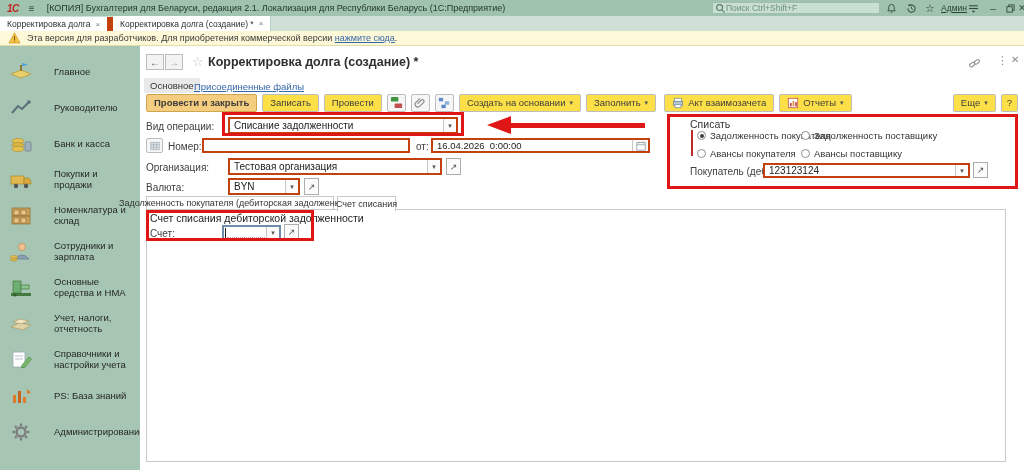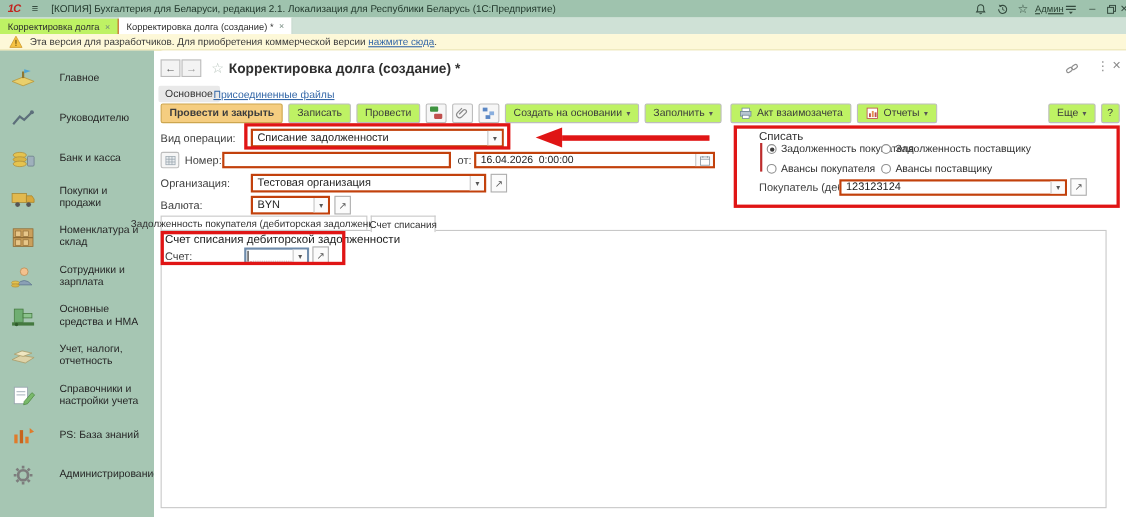--- a/index.html
+++ b/index.html
@@ -13,21 +13,21 @@
   .tb-title { margin-left:12px; white-space:nowrap; }
   .tb-search { position:absolute; left:712px; top:2px; width:168px; height:12px; background:#c9dfd2; border:1px solid #9fbfae; display:flex; align-items:center; padding:0 2px; }
   .tb-search input { border:none; outline:none; background:transparent; font-size:8.5px; color:#4e6a5c; width:150px; font-family:"Liberation Sans",sans-serif; }
   .tb-search input::placeholder { color:#6f8f7f; }
   .tb-ico { position:absolute; top:1px; width:14px; height:14px; display:flex; align-items:center; justify-content:center; color:#33493d; font-size:10px; }
   .tb-user { position:absolute; top:3px; font-size:8.5px; color:#2c4435; }
 
   
   .tabbar { position:absolute; left:0; top:16px; width:1024px; height:15px; background:#cfe1d6; display:flex; align-items:flex-end; }
   .wtab { height:14px; display:flex; align-items:center; gap:5px; padding:0 7px; font-size:8.5px; color:#2e2e2e; background:#dcead in; }
-  .wtab { background:#bef264; border-right:1px solid #c2410c; }
+  .wtab { background:#ffffff; border-right:6px solid #c2410c; }
   .wtab.active { background:#ffffff; height:15px; border-right:1px solid #b7cfc0; }
   .wtab .x { color:#6e857a; font-size:8px; }
 
   
   .warnbar { position:absolute; left:0; top:31px; width:1024px; height:15px; background:var(--warning_bg,#fdf8d8); border-bottom:1px solid #e4dca6; display:flex; align-items:center; font-size:9px; color:#3a3a3a; }
   .warnbar svg { margin-left:8px; }
   .warnbar .wtext { margin-left:6px; }
   .warnbar a { color:var(--link,#3568a8); text-decoration:underline; cursor:pointer; }
 
   
@@ -41,21 +41,21 @@
 
   .navbtn { position:absolute; width:18px; height:16px; border:1px solid #bcbcbc; background:#f3f3f3; color:#555; font-size:10px; display:flex; align-items:center; justify-content:center; }
   .star { color:#b9c6be; font-size:13px; }
   .form-title { font-size:12.5px; font-weight:bold; color:#2f2f2f; white-space:nowrap; }
   .hdr-ico { color:#8a8a8a; font-size:11px; }
 
   .pill { background:#e9e9e9; border-radius:2px; font-size:9.5px; color:#333; padding:2px 6px; }
   .navlink { font-size:9.5px; color:var(--link,#3568a8); text-decoration:underline; cursor:pointer; }
 
   .toolbar { position:absolute; left:6px; top:47px; width:872px; height:19px; display:flex; align-items:center; gap:5px; }
-  .btn { height:18px; border:1px solid #bdbdbd; background:#bef264; border-radius:2px; font-size:9.5px; color:#3c3c3c; display:flex; align-items:center; gap:4px; padding:0 7px; white-space:nowrap; cursor:pointer; }
+  .btn { height:18px; border:1px solid #bdbdbd; background:#fde047; border-radius:2px; font-size:9.5px; color:#3c3c3c; display:flex; align-items:center; gap:4px; padding:0 7px; white-space:nowrap; cursor:pointer; }
   .btn.primary { background:var(--primary_button_bg,#f5cd80); border-color:#cda64e; font-weight:bold; }
   .btn .dd-glyph { font-size:7px; color:#555; }
   .iconbtn { width:19px; height:18px; border:1px solid #bdbdbd; background:#f6f6f6; border-radius:2px; display:flex; align-items:center; justify-content:center; cursor:pointer; }
   .spacer { flex:1; }
 
   .fldlabel { position:absolute; font-size:10px; color:#404040; white-space:nowrap; }
   .field { position:absolute; height:17px; border:2px solid #c2410c; background:#fff; display:flex; align-items:stretch; font-size:10px; color:#222; }
   .field .val { flex:1; display:flex; align-items:center; padding:0 4px; white-space:pre; overflow:hidden; }
   .field .dd { width:13px; border-left:1px solid #c6c6c6; display:flex; align-items:center; justify-content:center; font-size:7px; color:#555; cursor:pointer; background:#fbfbfb; }
   .field .calbtn { width:16px; border-left:1px solid #c6c6c6; display:flex; align-items:center; justify-content:center; cursor:pointer; background:#fbfbfb; }
@@ -83,20 +83,27 @@
   .ann-head { position:absolute; width:0; height:0; border-top:9px solid transparent; border-bottom:9px solid transparent; border-right:24px solid var(--annotation,#e01515); z-index:20; }
   .redmark { position:absolute; width:2px; background:#b23h; background:#bd2c2c; z-index:5; }
 </style>
 </head>
 <body>
 
 <div class="titlebar">
   <span class="logo">1С</span>
   <span class="tb-menu">≡</span>
   <span class="tb-title">[КОПИЯ] Бухгалтерия для Беларуси, редакция 2.1. Локализация для Республики Беларусь  (1С:Предприятие)</span>
+  <div class="tb-search">
+    <svg width="11" height="11" viewBox="0 0 12 12">
+        <circle cx="5" cy="5" r="3.2" fill="none" stroke="#5d7b6c" stroke-width="1.2"></circle>
+        <line x1="7.5" y1="7.5" x2="10.5" y2="10.5" stroke="#5d7b6c" stroke-width="1.2"></line>
+      </svg>
+    <input placeholder="Поиск Ctrl+Shift+F" style="">
+  </div>
   <span class="tb-ico" style="left:884px;">
     <svg width="11" height="11" viewBox="0 0 12 12">
         <path d="M6 1.5 a3 3 0 0 1 3 3 v2.5 l1 1.5 H2 l1 -1.5 V4.5 a3 3 0 0 1 3 -3 z" fill="none" stroke="#33493d" stroke-width="1"></path>
         <path d="M5 9.8 a1.2 1.2 0 0 0 2 0" fill="none" stroke="#33493d" stroke-width="1"></path>
       </svg>
   </span>
   <span class="tb-ico" style="left:904px;">
     <svg width="11" height="11" viewBox="0 0 12 12">
         <path d="M2 6 a4 4 0 1 0 1.2 -2.8" fill="none" stroke="#33493d" stroke-width="1.1"></path>
         <path d="M2.2 1.2 L3.2 3.6 L5.4 2.8 Z" fill="#33493d"></path>

